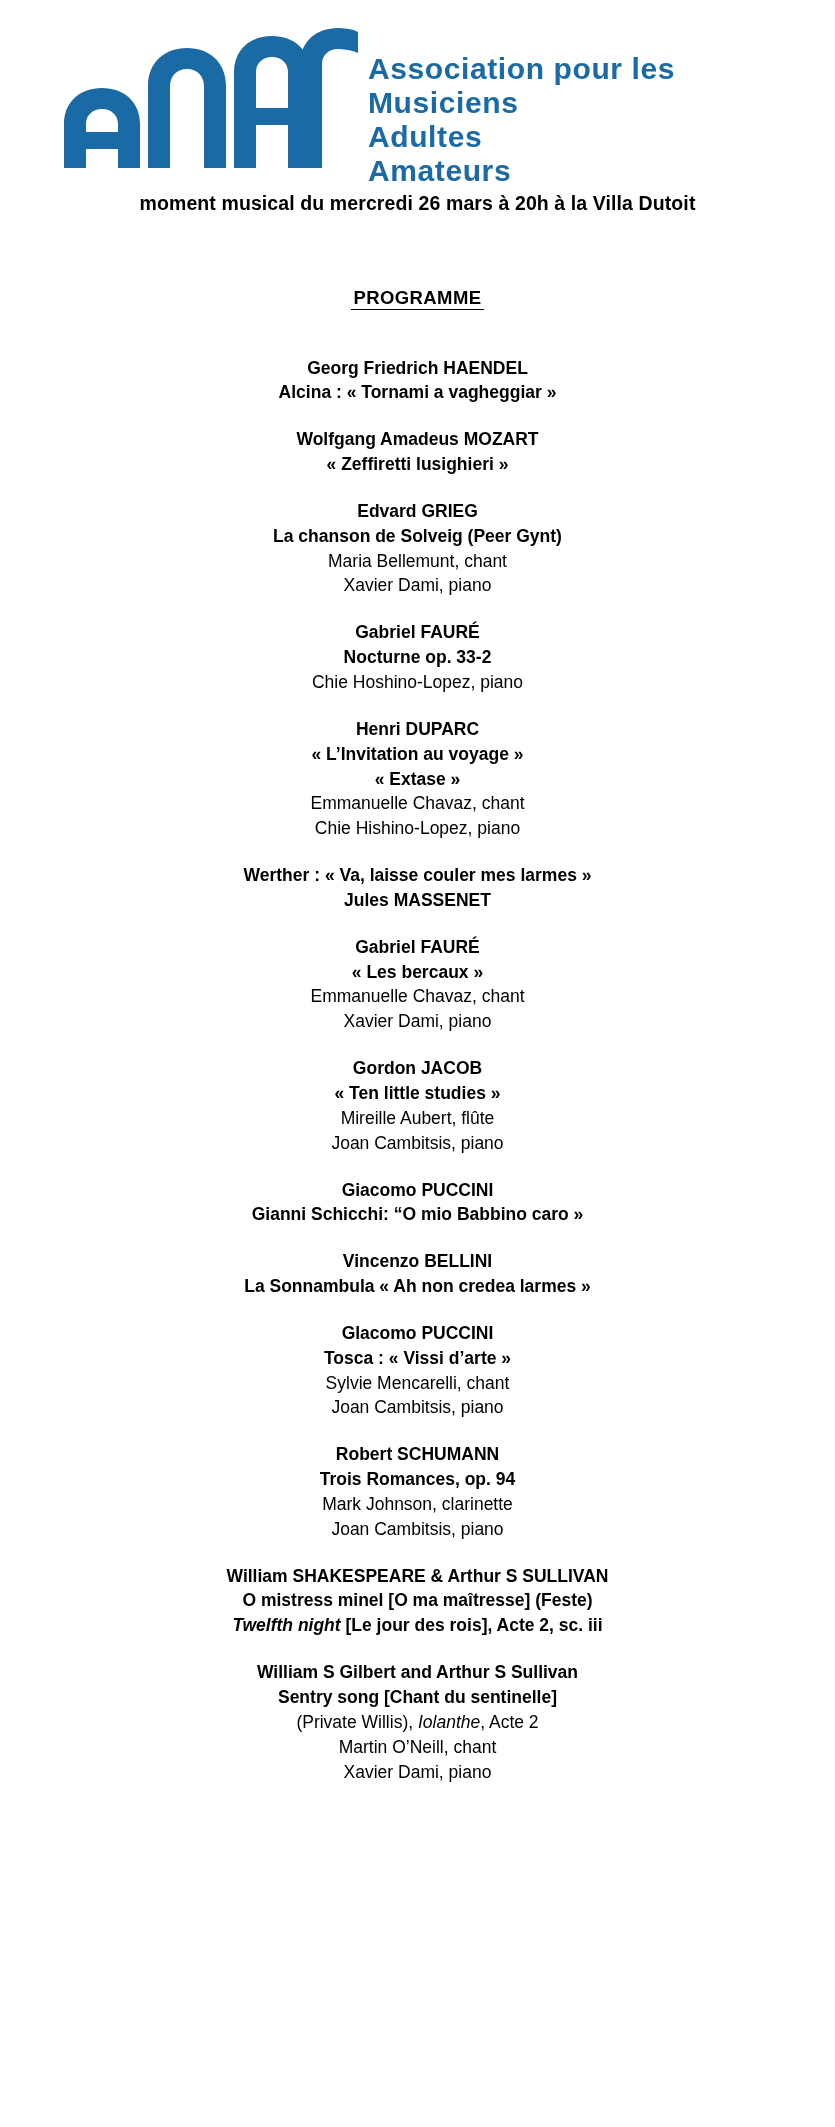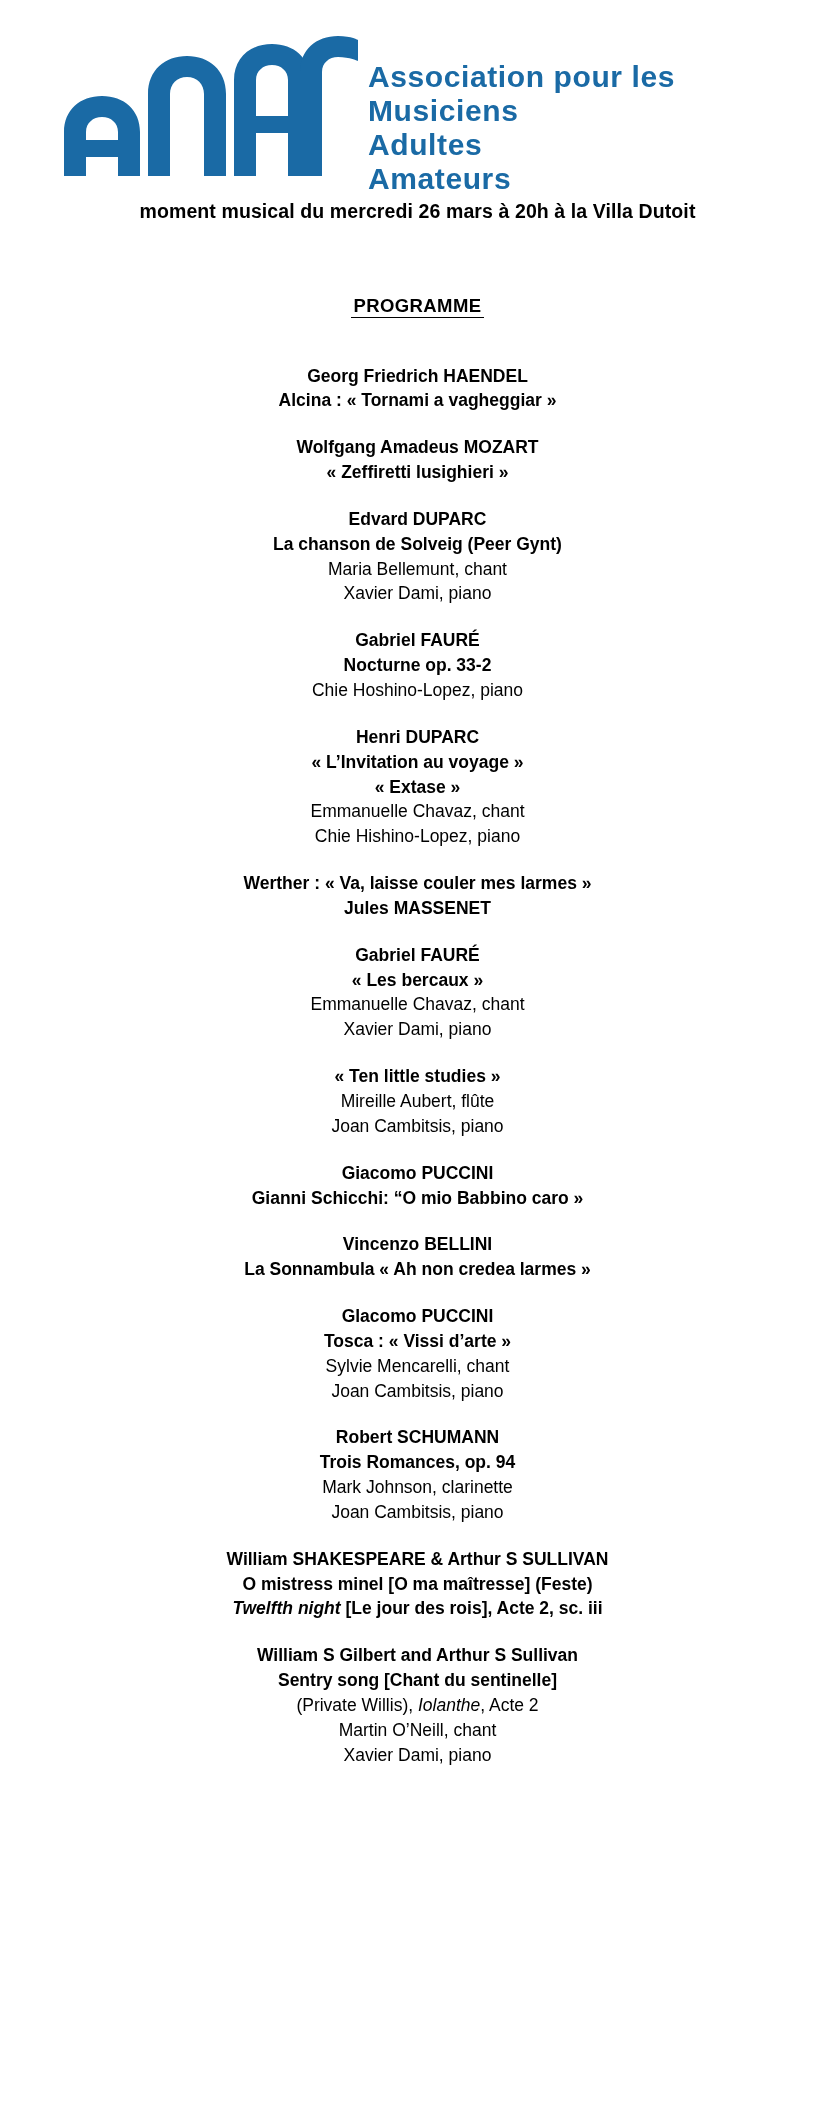--- a/index.html
+++ b/index.html
@@ -15,21 +15,21 @@
     -webkit-font-smoothing: antialiased;
   }
   .page {
     width: 835px;
     margin: 0 auto;
     position: relative;
   }
 
   
   .header {
-    padding-top: 34px;
+    padding-top: 26px;
   }
   .logo-row {
     display: flex;
     align-items: flex-start;
     justify-content: flex-start;
     padding-left: 58px;
   }
   .logo-mark {
     width: 300px;
     height: 145px;
@@ -137,21 +137,21 @@
   <div class="items">
       <div class="item">
         <div class="line bold">Georg Friedrich HAENDEL</div>
         <div class="line bold">Alcina : « Tornami a vagheggiar »</div>
       </div>
       <div class="item">
         <div class="line bold">Wolfgang Amadeus MOZART</div>
         <div class="line bold">« Zeffiretti lusighieri »</div>
       </div>
       <div class="item">
-        <div class="line bold">Edvard DUPARC</div>
+        <div class="line bold">Edvard GRIEG</div>
         <div class="line bold">La chanson de Solveig (Peer Gynt)</div>
         <div class="line regular">Maria Bellemunt, chant</div>
         <div class="line regular">Xavier Dami, piano</div>
       </div>
       <div class="item">
         <div class="line bold">Gabriel FAURÉ</div>
         <div class="line bold">Nocturne op. 33-2</div>
         <div class="line regular">Chie Hoshino-Lopez, piano</div>
       </div>
       <div class="item">
@@ -165,20 +165,21 @@
         <div class="line bold">Werther :  « Va, laisse couler mes larmes »</div>
         <div class="line bold">Jules MASSENET</div>
       </div>
       <div class="item">
         <div class="line bold">Gabriel FAURÉ</div>
         <div class="line bold">« Les bercaux »</div>
         <div class="line regular">Emmanuelle Chavaz, chant</div>
         <div class="line regular">Xavier Dami, piano</div>
       </div>
       <div class="item">
+        <div class="line bold">Gordon JACOB</div>
         <div class="line bold">« Ten little studies »</div>
         <div class="line regular">Mireille Aubert, flûte</div>
         <div class="line regular">Joan Cambitsis, piano</div>
       </div>
       <div class="item">
         <div class="line bold">Giacomo PUCCINI</div>
         <div class="line bold">Gianni Schicchi: “O mio Babbino caro »</div>
       </div>
       <div class="item">
         <div class="line bold">Vincenzo BELLINI</div>

